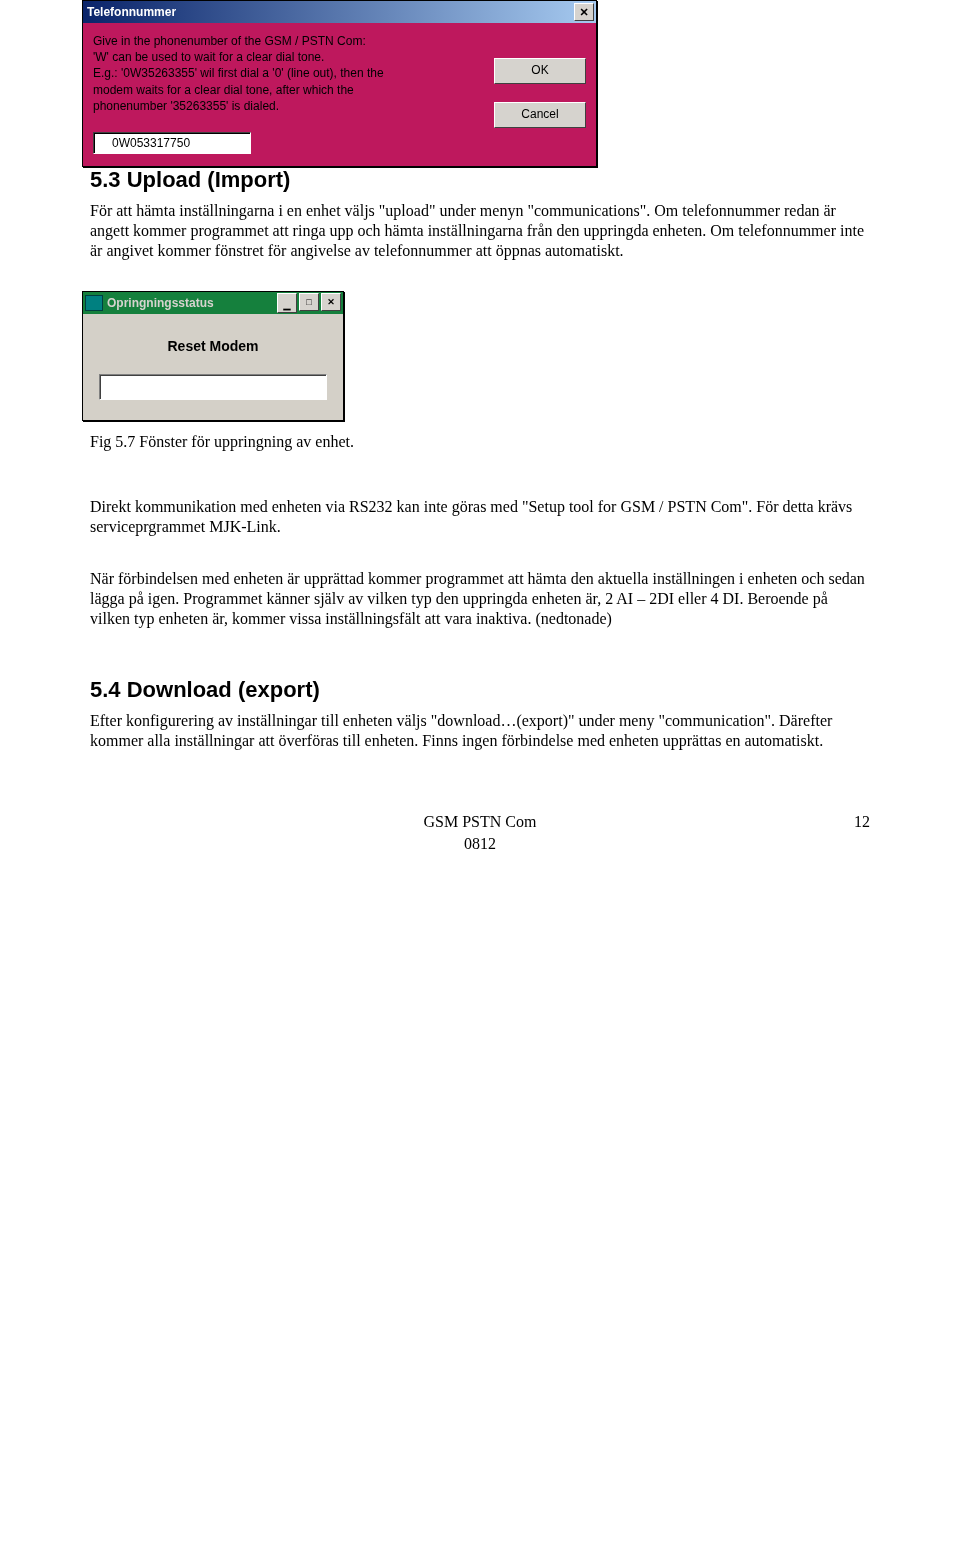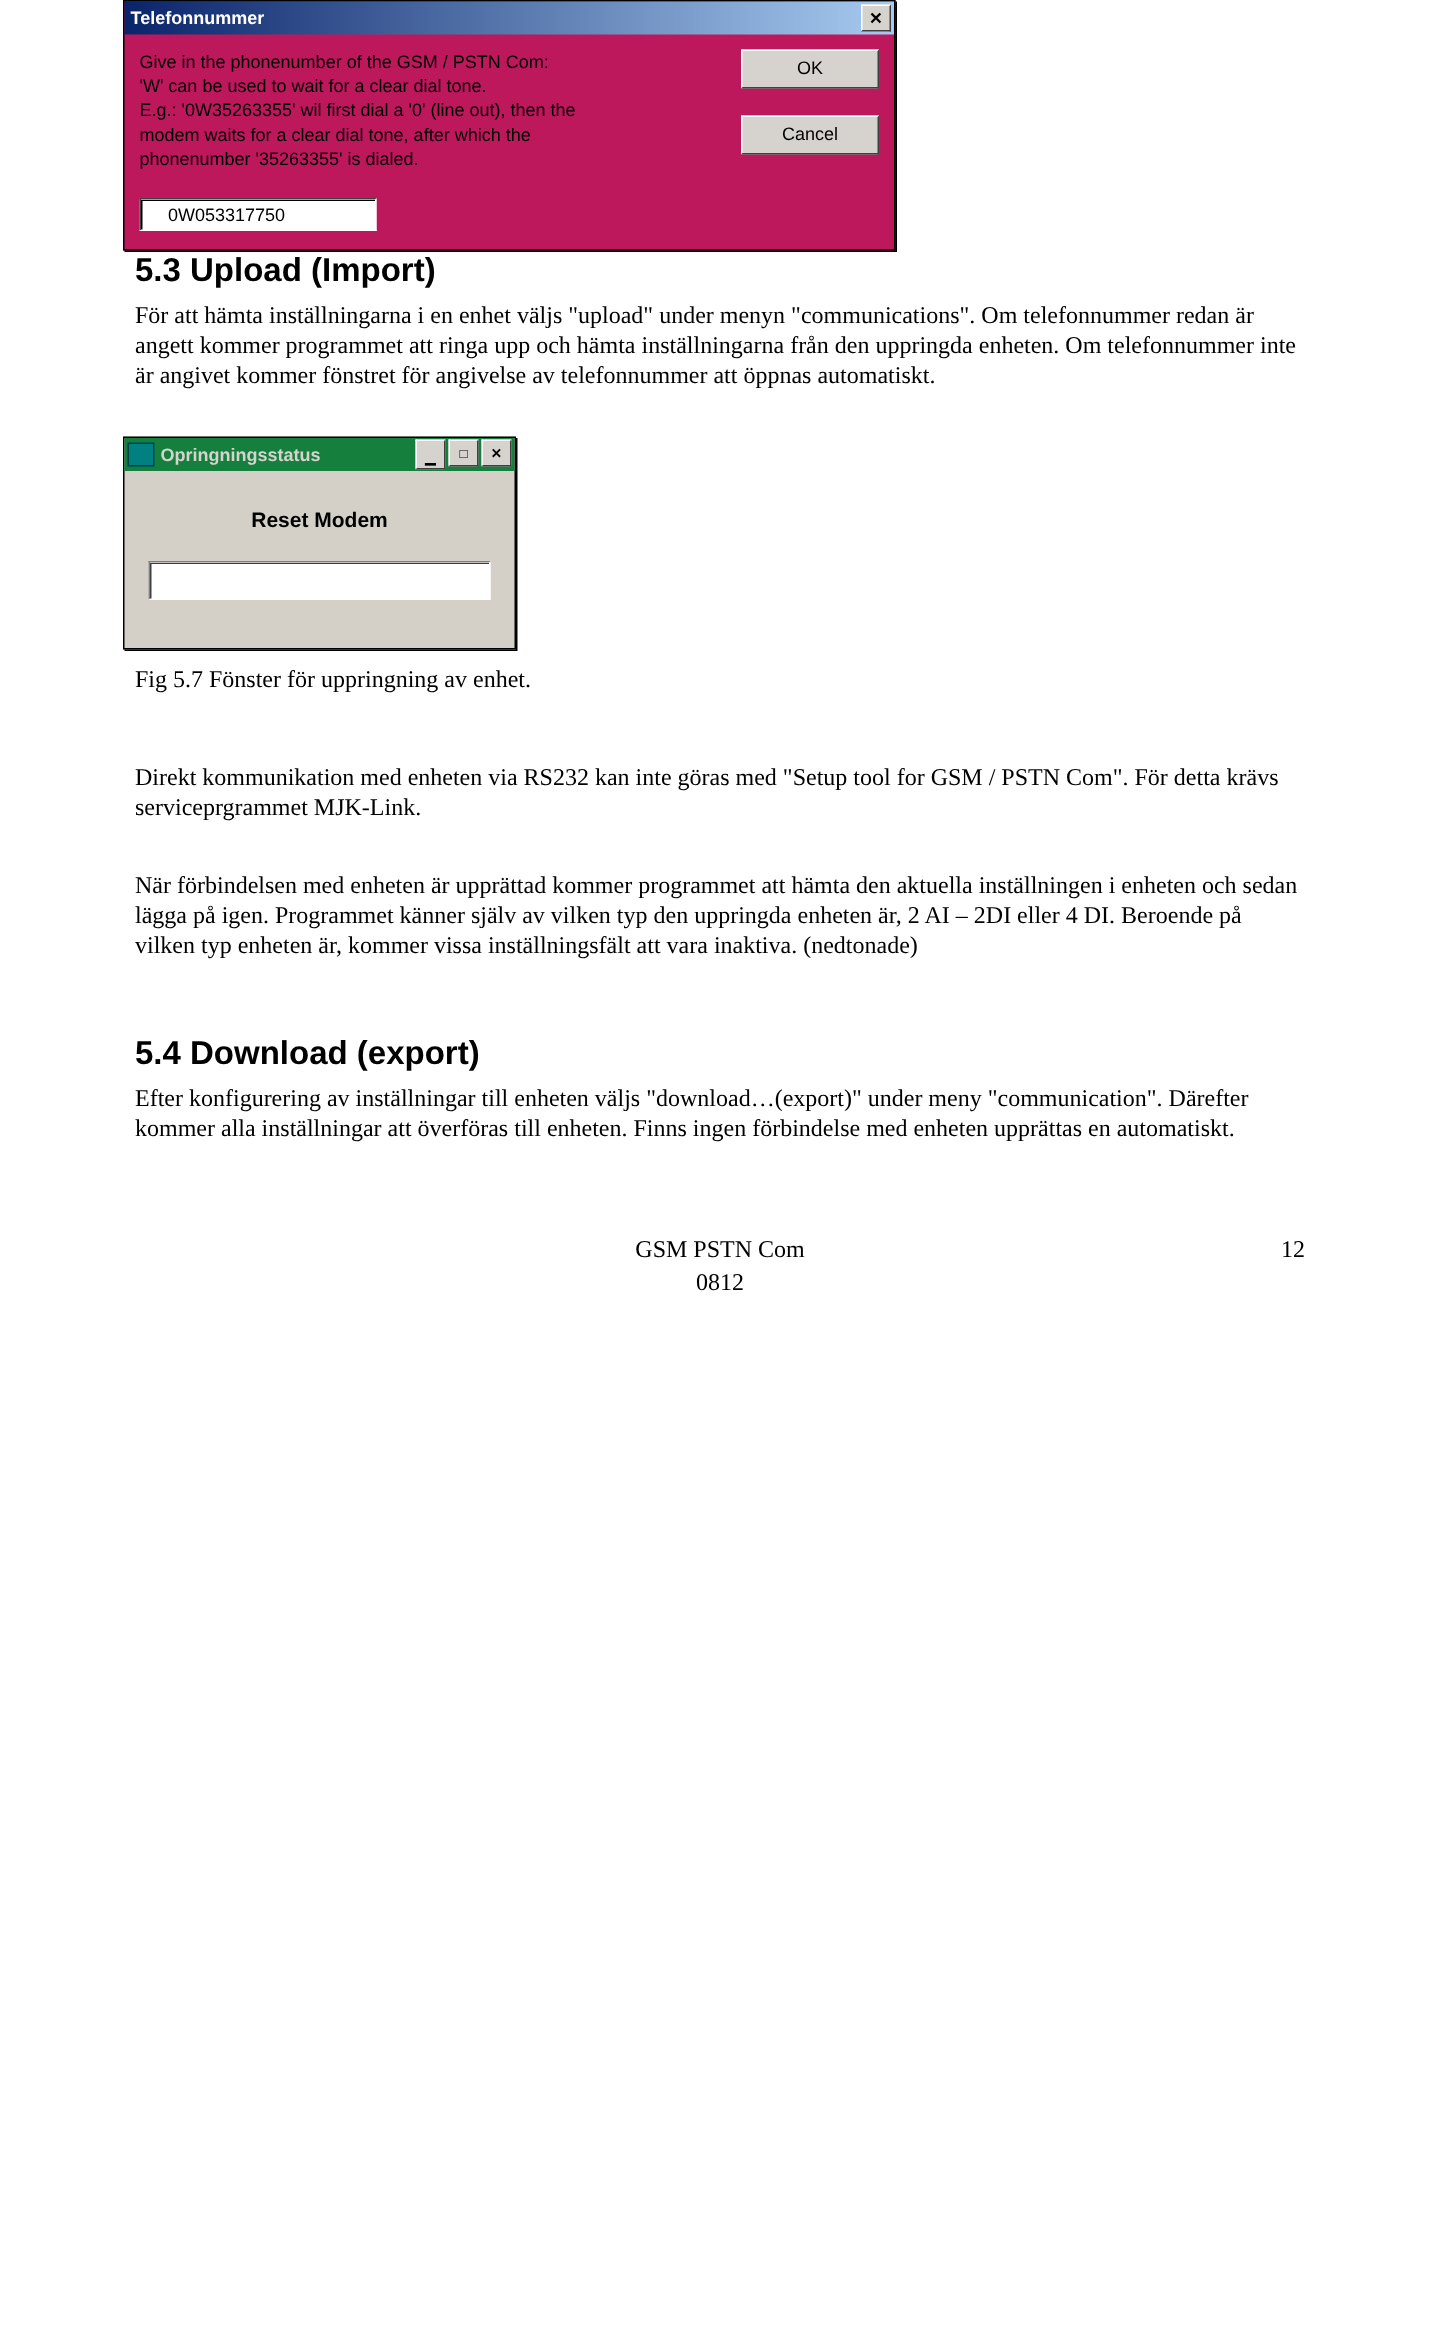--- a/index.html
+++ b/index.html
@@ -79,20 +79,21 @@
     display: flex;
     align-items: center;
     font-family: "MS Sans Serif", Tahoma, Arial, sans-serif;
     font-size: 12px;
   }
   .dialog-right {
     width: 92px;
     display: flex;
     flex-direction: column;
     gap: 18px;
+    justify-content: center;
   }
   .win-btn {
     height: 24px;
     background: #d6d3ce;
     border-top: 1px solid #fff;
     border-left: 1px solid #fff;
     border-right: 1px solid #404040;
     border-bottom: 1px solid #404040;
     font-family: "MS Sans Serif", Tahoma, Arial, sans-serif;
     font-size: 12px;
@@ -166,21 +167,21 @@
     display: flex;
     align-items: center;
     justify-content: center;
     font-family: Arial, sans-serif;
     font-size: 9px;
     font-weight: bold;
     cursor: default;
   }
   .title-btn.min { align-items: flex-end; padding-bottom: 2px; }
   .dialog2-body {
-    padding: 24px 16px 32px 16px;
+    padding: 24px 16px 20px 16px;
     font-family: Arial, sans-serif;
     font-size: 14px;
     font-weight: bold;
     text-align: center;
   }
   .reset-label {
     margin-bottom: 20px;
   }
   .progress-box {
     height: 24px;

